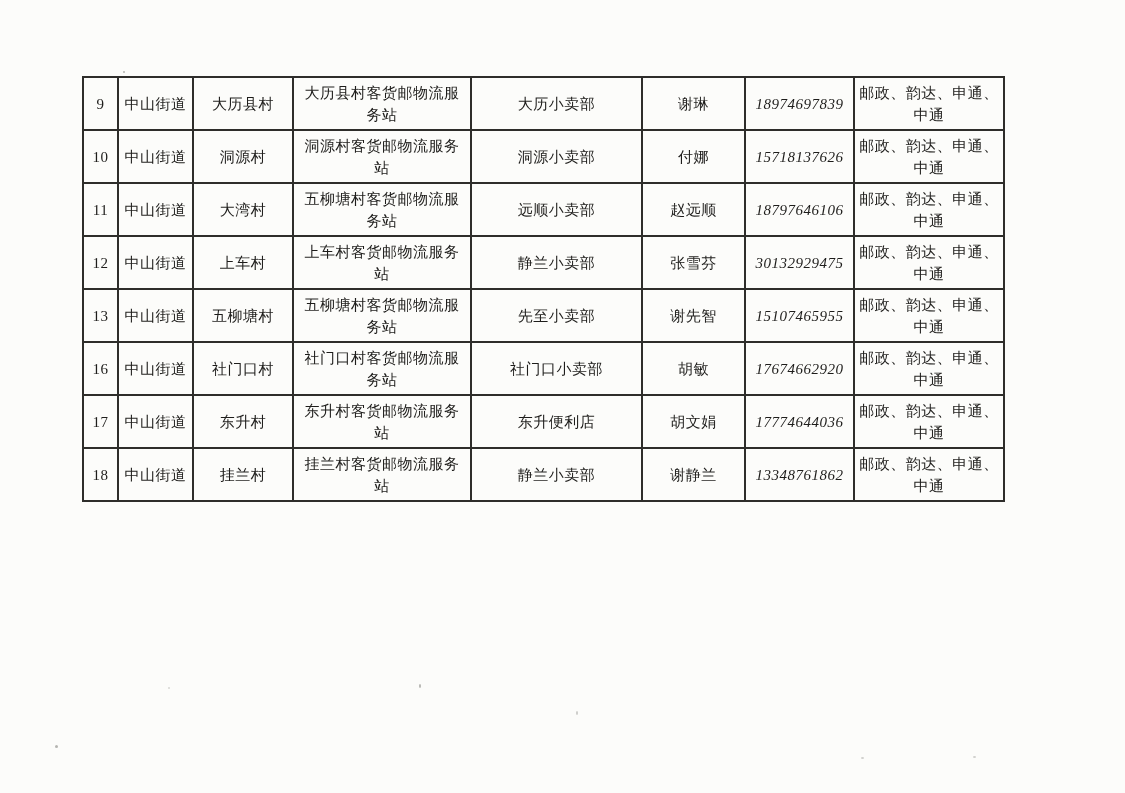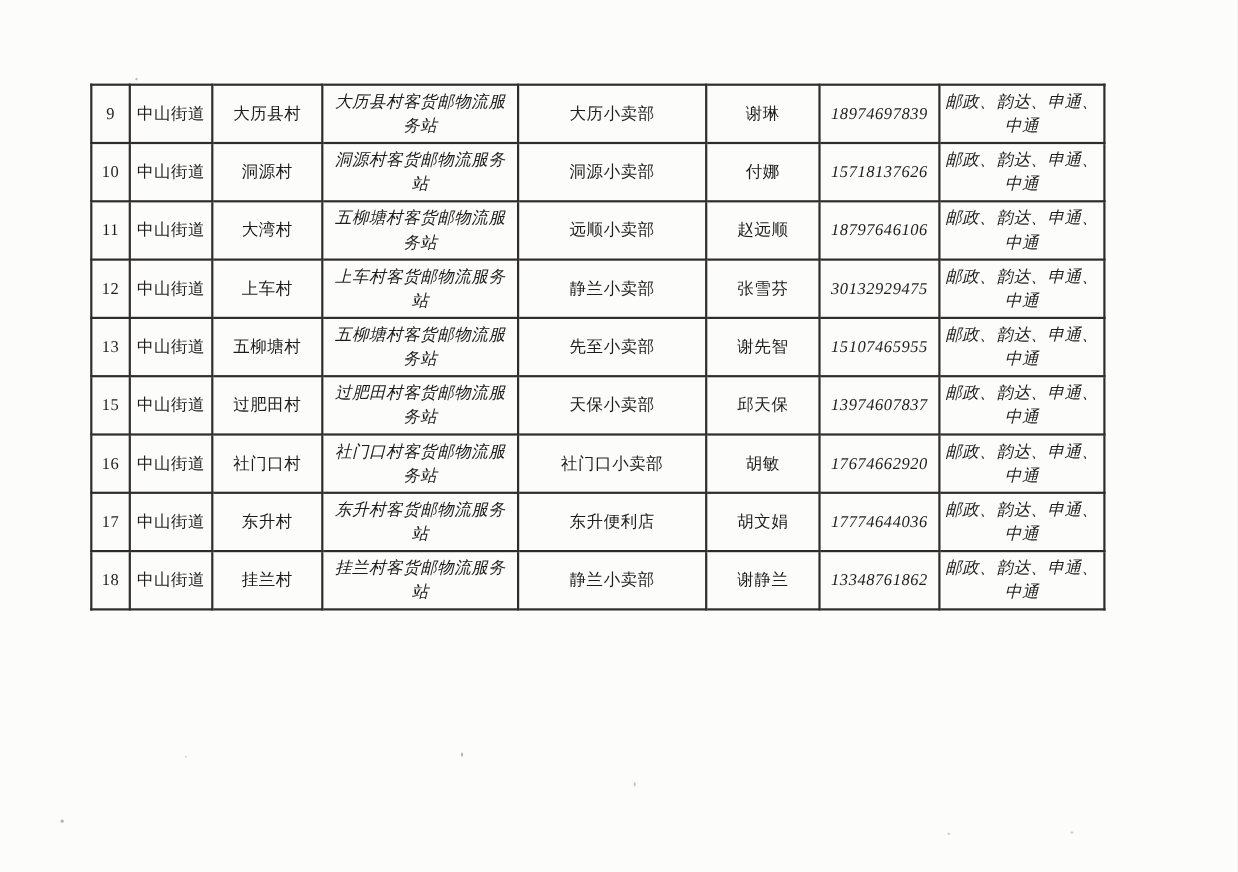--- a/index.html
+++ b/index.html
@@ -47,21 +47,20 @@
     letter-spacing: 0;
   }
   td.col-phone {
     font-size: 16px;
     letter-spacing: 0.5px;
     white-space: nowrap;
     font-style: italic;
   }
   td.col-station, td.col-couriers {
     padding: 2px 4px;
-    font-style: italic;
   }
   .speck {
     position: absolute;
     background: #8f8f8a;
     border-radius: 50%;
     opacity: 0.65;
   }
 </style>
 </head>
 <body>
@@ -124,30 +123,20 @@
           <td class="col-no">13</td>
           <td class="col-street">中山街道</td>
           <td class="col-village">五柳塘村</td>
           <td class="col-station">五柳塘村客货邮物流服务站</td>
           <td class="col-location">先至小卖部</td>
           <td class="col-contact">谢先智</td>
           <td class="col-phone">15107465955</td>
           <td class="col-couriers">邮政、韵达、申通、中通</td>
         </tr>
         <tr>
-          <td class="col-no">15</td>
-          <td class="col-street">中山街道</td>
-          <td class="col-village">过肥田村</td>
-          <td class="col-station">过肥田村客货邮物流服务站</td>
-          <td class="col-location">天保小卖部</td>
-          <td class="col-contact">邱天保</td>
-          <td class="col-phone">13974607837</td>
-          <td class="col-couriers">邮政、韵达、申通、中通</td>
-        </tr>
-        <tr>
           <td class="col-no">16</td>
           <td class="col-street">中山街道</td>
           <td class="col-village">社门口村</td>
           <td class="col-station">社门口村客货邮物流服务站</td>
           <td class="col-location">社门口小卖部</td>
           <td class="col-contact">胡敏</td>
           <td class="col-phone">17674662920</td>
           <td class="col-couriers">邮政、韵达、申通、中通</td>
         </tr>
         <tr>

